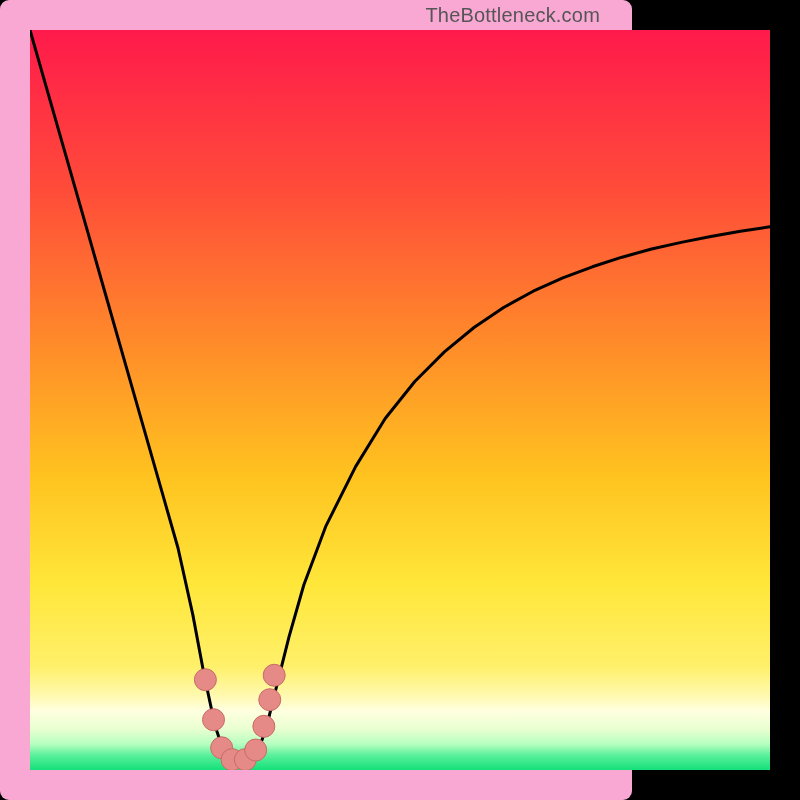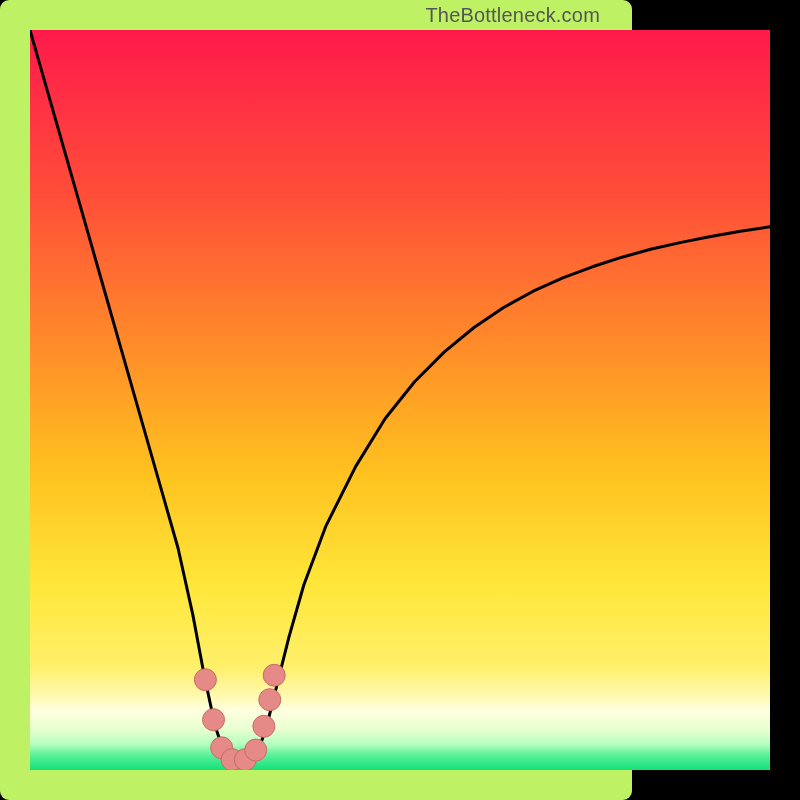--- a/index.html
+++ b/index.html
@@ -1,20 +1,20 @@
 <!DOCTYPE html>
 <html><head>
 <meta charset="utf-8">
 <style>
   * { margin: 0; padding: 0; box-sizing: border-box; }
   html, body { width: 800px; height: 800px; overflow: hidden; background: #000; }
   .outer {
     width: 632px;
     height: 800px;
-    background: #bef264;
+    background: #f9a8d4;
     position: relative;
     border-radius: 9px;
   }
   .plot-area {
     position: absolute;
     left: 30px;
     top: 30px;
     width: 740px;
     height: 740px;
     overflow: hidden;

